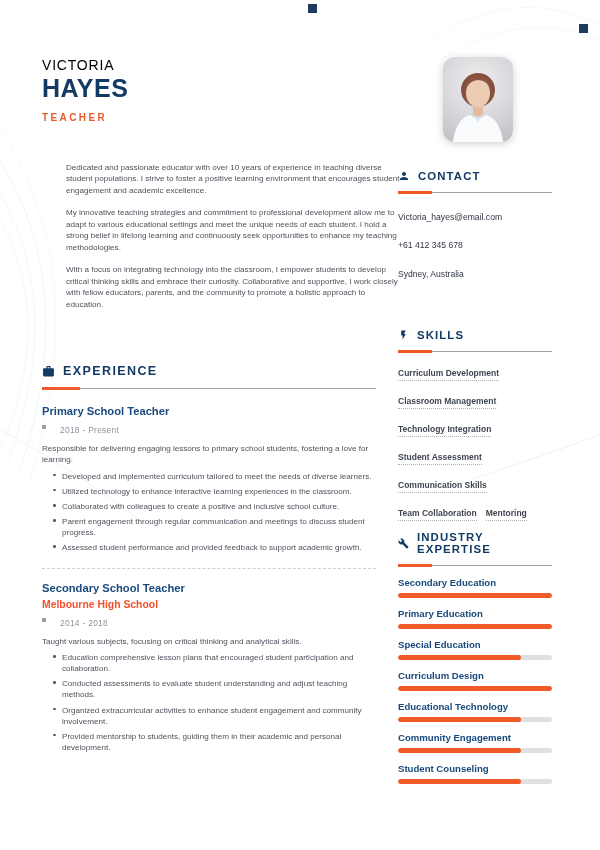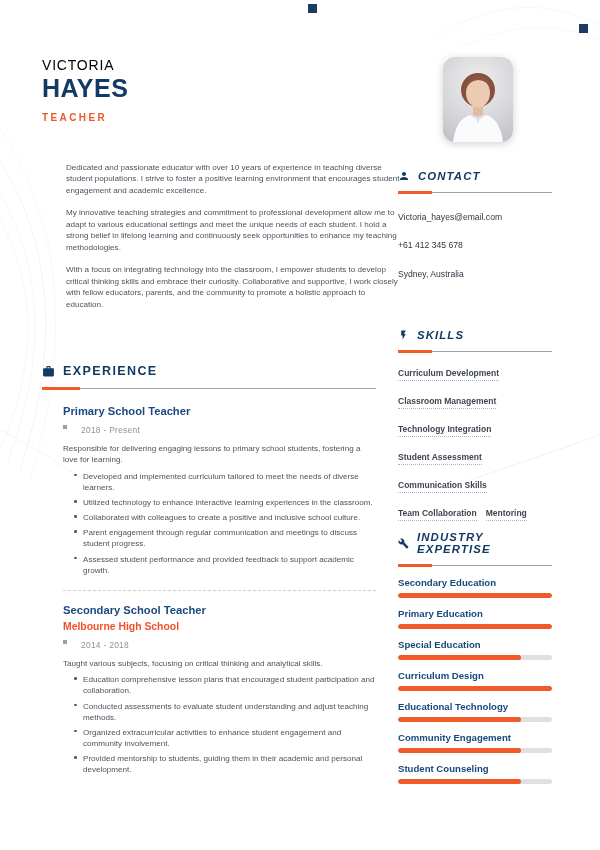--- a/index.html
+++ b/index.html
@@ -34,37 +34,37 @@
   .experience{position:absolute;left:42px;top:364px;width:334px;z-index:2;}
 
   .sec-head{display:flex;align-items:center;gap:8px;}
   .sec-head .ic{display:flex;align-items:center;}
   .sec-head .label{font-size:12.5px;font-weight:800;color:#123a63;letter-spacing:1.4px;}
   .rule{display:flex;align-items:center;margin-top:9px;}
   .rule .or{width:38px;height:3px;background:#f05a28;}
   .rule .gr{flex:1;height:1px;background:#9aa1a8;}
   .side .rule .or{width:34px;}
 
-  .job{margin-top:15px;margin-left:21px;}
+  .job{margin-top:15px;}
   .job + .job{border-top:1px dashed #cdd1d6;padding-top:13px;margin-top:14px;}
   .jtitle{font-size:11.2px;font-weight:800;color:#1a4a7d;}
   .jcompany{font-size:10.4px;font-weight:800;color:#f4512b;margin-top:5px;}
   .jdate{display:flex;gap:14px;margin-top:8px;}
   .jdate .dsq{width:4px;height:4px;background:#9aa0a7;}
   .jdate .dtx{font-size:8.4px;color:#8c929a;letter-spacing:.3px;}
   .jdesc{font-size:8.1px;line-height:1.4;color:#4d535c;margin-top:8px;}
   .blist{margin-top:5px;}
   .bitem{display:flex;margin-top:4px;}
   .bitem .dot{width:9px;margin-left:11px;flex:0 0 9px;padding-top:3px;}
   .bitem .dot i{display:block;width:2.6px;height:2.6px;border-radius:50%;background:#565c64;}
   .bitem .btx{flex:1;font-size:8.1px;line-height:1.38;color:#4d535c;}
 
   
   .side{position:absolute;left:398px;width:154px;z-index:2;}
-  .side .sec-head .label{font-size:11.4px;letter-spacing:1.1px;font-style:italic;}
+  .side .sec-head .label{font-size:11.4px;letter-spacing:1.1px;}
   .contact-sec{top:170px;}
   .skills-sec{top:329px;}
   .expertise-sec{top:531px;}
   .contact-item{font-size:8.6px;color:#2f3642;margin-top:18px;line-height:1.2;}
   .contact-item:first-of-type{margin-top:17px;}
 
   .skill-row{margin-top:9px;}
   .skill-row:first-of-type{margin-top:14px;}
   .skill{
     display:inline-block;font-size:8.5px;font-weight:700;color:#3f4651;

